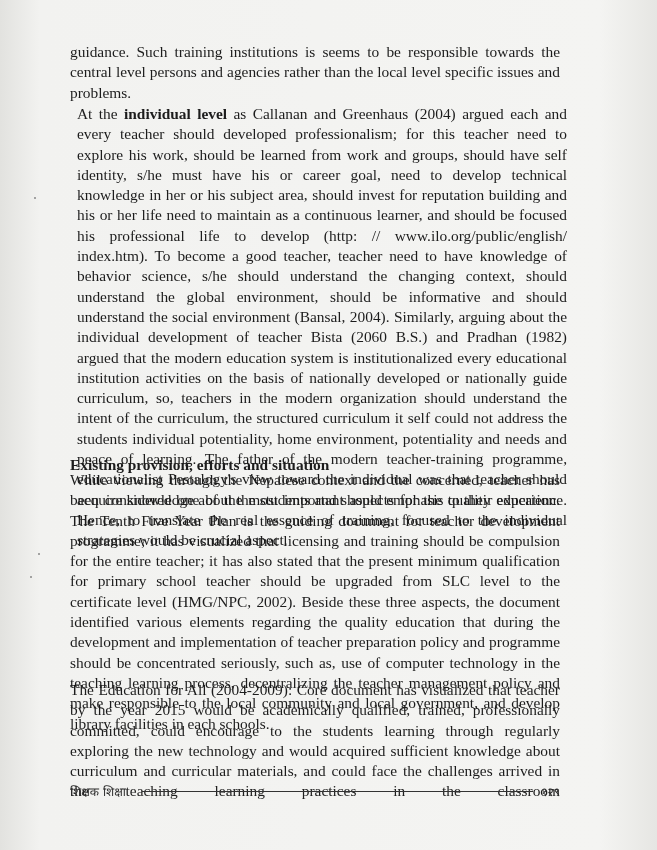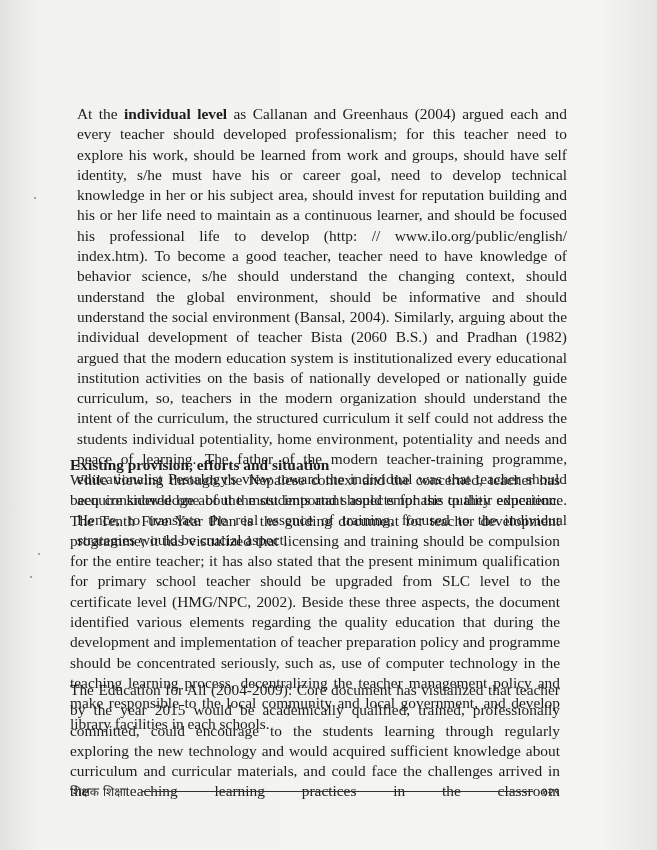--- a/index.html
+++ b/index.html
@@ -34,20 +34,23 @@
   .mark { position: absolute; width: 2px; height: 2px; background: #888; border-radius: 1px; }
 </style>
 </head>
 <body>
 
 <div class="page">
   <span class="mark" style="left:34px; top:197px;"></span>
   <span class="mark" style="left:38px; top:553px;"></span>
   <span class="mark" style="left:30px; top:576px;"></span>
 
+  <div class="col p1">
+    <p>guidance. Such training institutions is seems to be responsible towards the central level persons and agencies rather than the local level specific issues and problems.</p>
+  </div>
 
   <div class="col p2">
     <p><span>At the </span><b>individual level</b><span> as Callanan and Greenhaus (2004) argued each and every teacher should developed professionalism; for this teacher need to explore his work, should be learned from work and groups, should have self identity, s/he must have his or career goal, need to develop technical knowledge in her or his subject area, should invest for reputation building and his or her life need to maintain as a continuous learner, and should be focused his professional life to develop (http: // www.ilo.org/public/english/ index.htm). To become a good teacher, teacher need to have knowledge of behavior science, s/he should understand the changing context, should understand the global environment, should be informative and should understand the social environment (Bansal, 2004). Similarly, arguing about the individual development of teacher Bista (2060 B.S.) and Pradhan (1982) argued that the modern education system is institutionalized every educational institution activities on the basis of nationally developed or nationally guide curriculum, so, teachers in the modern organization should understand the intent of the curriculum, the structured curriculum it self could not address the students individual potentiality, home environment, potentiality and needs and peace of learning. The father of the modern teacher-training programme, educationalist Pestalogy's view toward the individual was that teacher should acquire knowledge about the students and should emphasis to their experience. Hence, to translate the real essence of training, focused to the individual strategies would be crucial aspect.</span></p>
   </div>
 
   <div class="col heading">Existing provision, efforts and situation</div>
 
   <div class="col p3">
     <p>While viewing through the Nepalese context and the concerned, teacher has been considered one of the most important aspects for the quality education. The Tenth Five Year Plan is the guiding document for teacher development programme; it has visualized that licensing and training should be compulsion for the entire teacher; it has also stated that the present minimum qualification for primary school teacher should be upgraded from SLC level to the certificate level (HMG/NPC, 2002). Beside these three aspects, the document identified various elements regarding the quality education that during the development and implementation of teacher preparation policy and programme should be concentrated seriously, such as, use of computer technology in the teaching learning process, decentralizing the teacher management policy and make responsible to the local community and local government, and develop library facilities in each schools.</p>
   </div>

